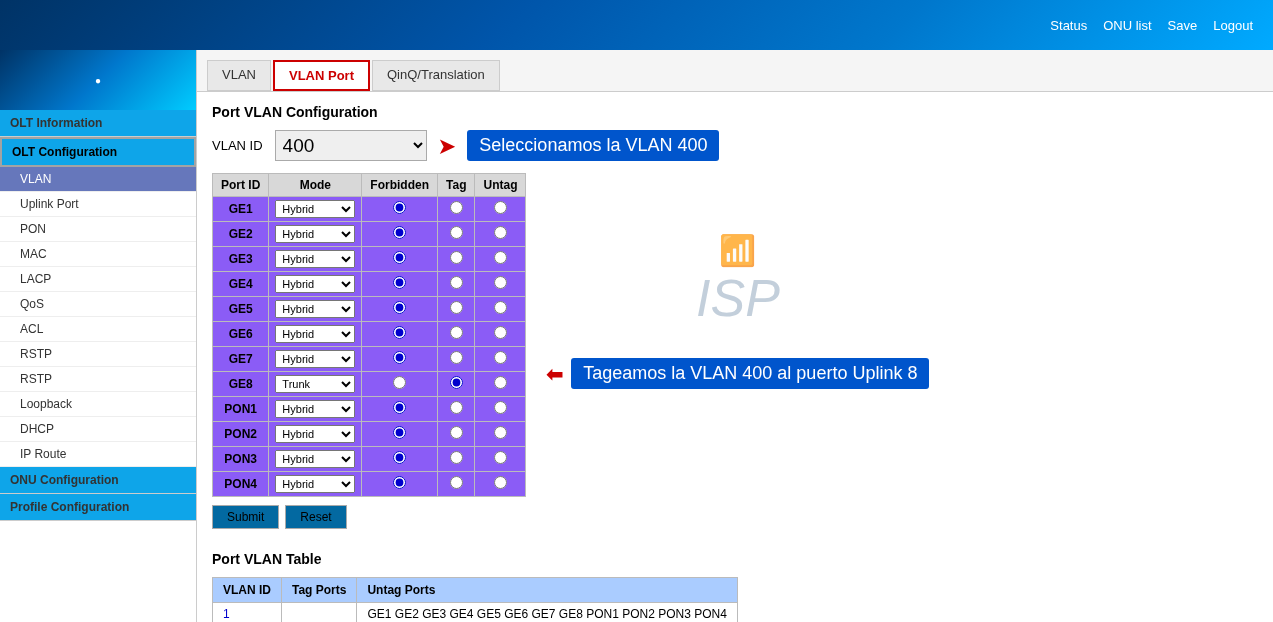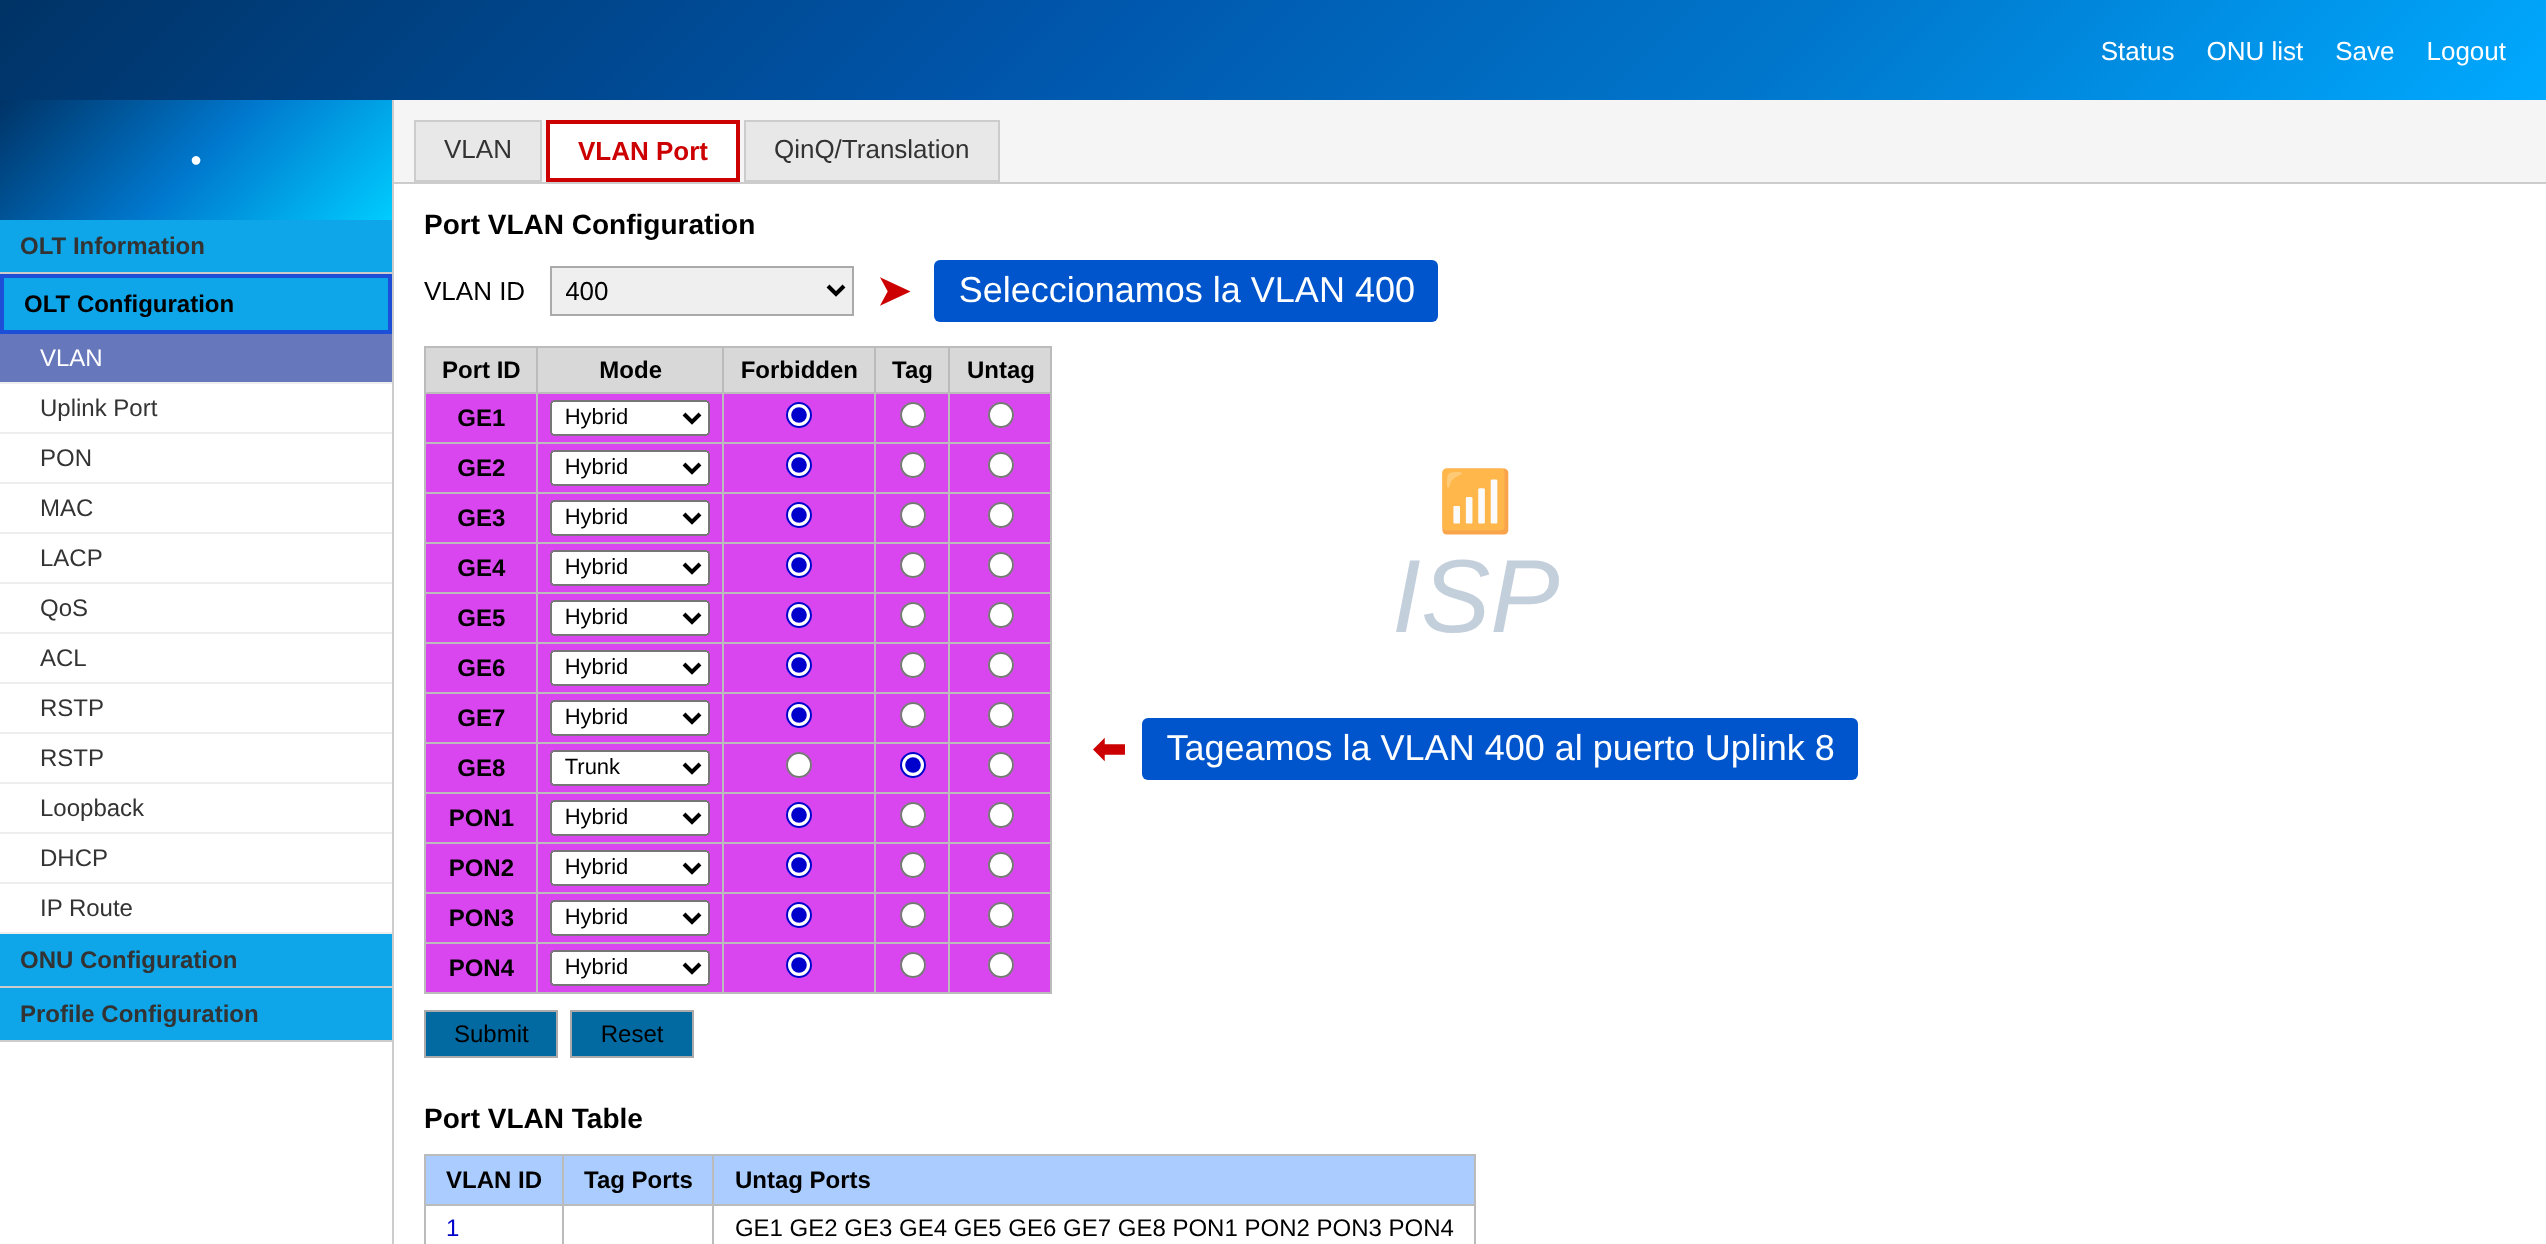--- a/index.html
+++ b/index.html
@@ -47,21 +47,21 @@
     .sidebar-section-header {
       background: #0ea5e9;
       padding: 6px 10px;
       font-weight: bold;
       font-size: 12px;
       color: #333;
       border-bottom: 1px solid #ccc;
       cursor: pointer;
     }
     .sidebar-section-header.active-section {
-      border: 2px solid #1d4ed8;
+      border: 2px solid #a3a3a3;
       color: #000;
     }
     .sidebar-item {
       padding: 5px 10px 5px 20px;
       font-size: 12px;
       color: #333;
       cursor: pointer;
       border-bottom: 1px solid #eee;
     }
     .sidebar-item.active {
@@ -100,21 +100,21 @@
       color: #cc0000;
       font-weight: bold;
     }
 
     
     .content-area { padding: 12px 15px; }
     .section-title { font-weight: bold; font-size: 14px; margin-bottom: 10px; color: #000; }
     .vlan-id-select {
       width: 152px;
       padding: 3px 3px;
-      font-size: 13px;
+      font-size: 19px;
       border: 1px solid #aaa;
     }
     .callout-blue {
       background: #0055cc;
       color: white;
       padding: 5px 12px;
       font-size: 18px;
       border-radius: 3px;
     }
 
@@ -127,21 +127,21 @@
     .port-table th {
       background: #d8d8d8;
       border: 1px solid #bbb;
       padding: 4px 8px;
       font-weight: bold;
     }
     .port-table td {
       border: 1px solid #bbb;
       padding: 3px 6px;
       text-align: center;
-      background: #d946ef;
+      background: #8b5cf6;
       margin-top: 40px;
     }
     .port-table td:first-child { text-align: center; font-weight: bold; }
     .port-table select {
       font-size: 11px;
       padding: 1px 2px;
       width: 80px;
     }
     input[type="radio"] { accent-color: #0000cc; cursor: pointer; }
 

